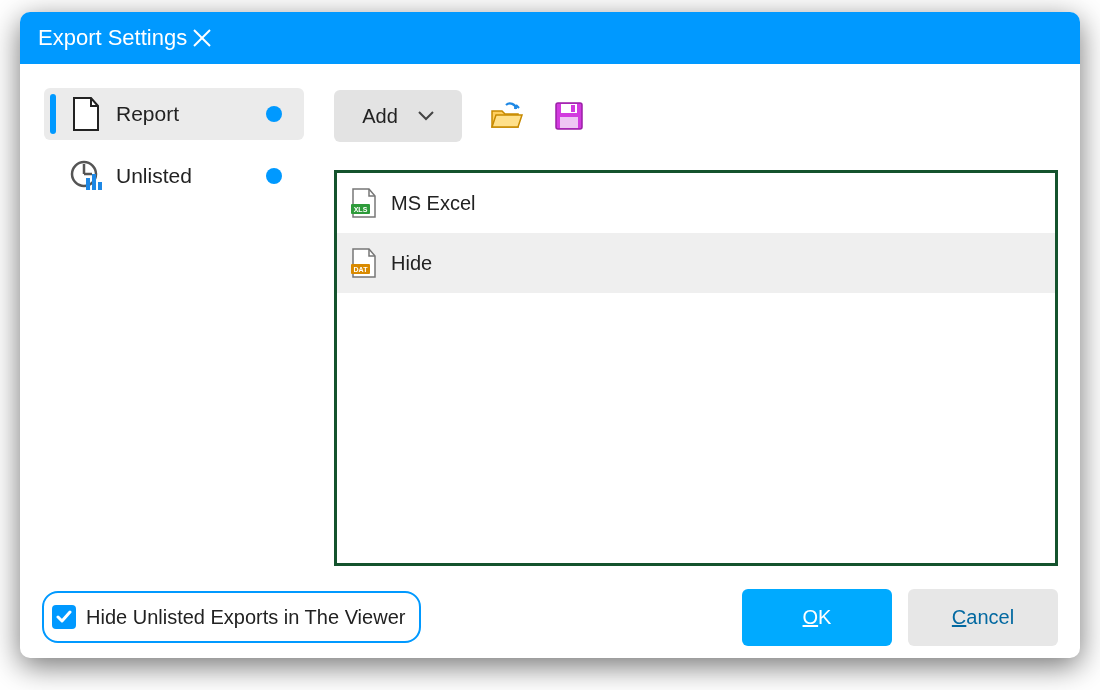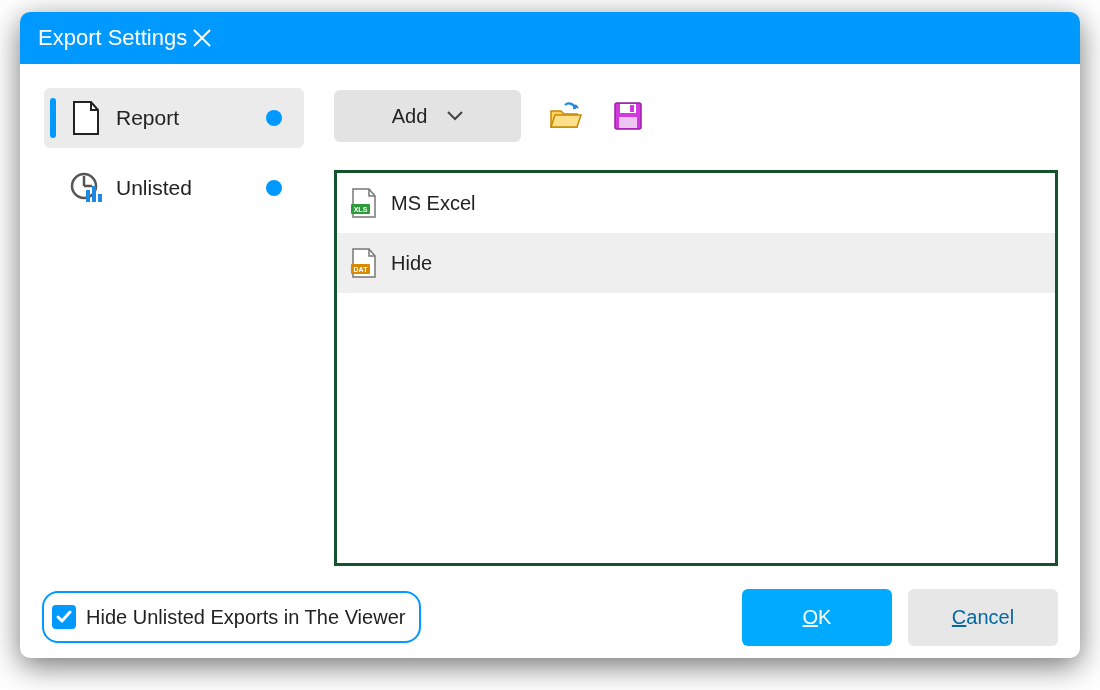--- a/index.html
+++ b/index.html
@@ -65,21 +65,21 @@
   }
 
   
   .sidebar {
     width: 260px;
     display: flex;
     flex-direction: column;
     gap: 10px;
   }
   .side-item {
-    height: 60px;
+    height: 52px;
     border-radius: 6px;
     display: flex;
     align-items: center;
     padding: 0 16px 0 0;
     cursor: pointer;
     position: relative;
     gap: 12px;
   }
   .side-item.active {
     background: #ebebeb;
@@ -120,21 +120,21 @@
     display: flex;
     flex-direction: column;
   }
   .toolbar {
     display: flex;
     align-items: center;
     gap: 28px;
     height: 56px;
   }
   .add-btn {
-    width: 187px;
+    width: 128px;
     height: 52px;
     background: #e3e3e3;
     border: none;
     border-radius: 6px;
     font-size: 20px;
     color: #222;
     display: flex;
     align-items: center;
     justify-content: center;
     gap: 20px;

